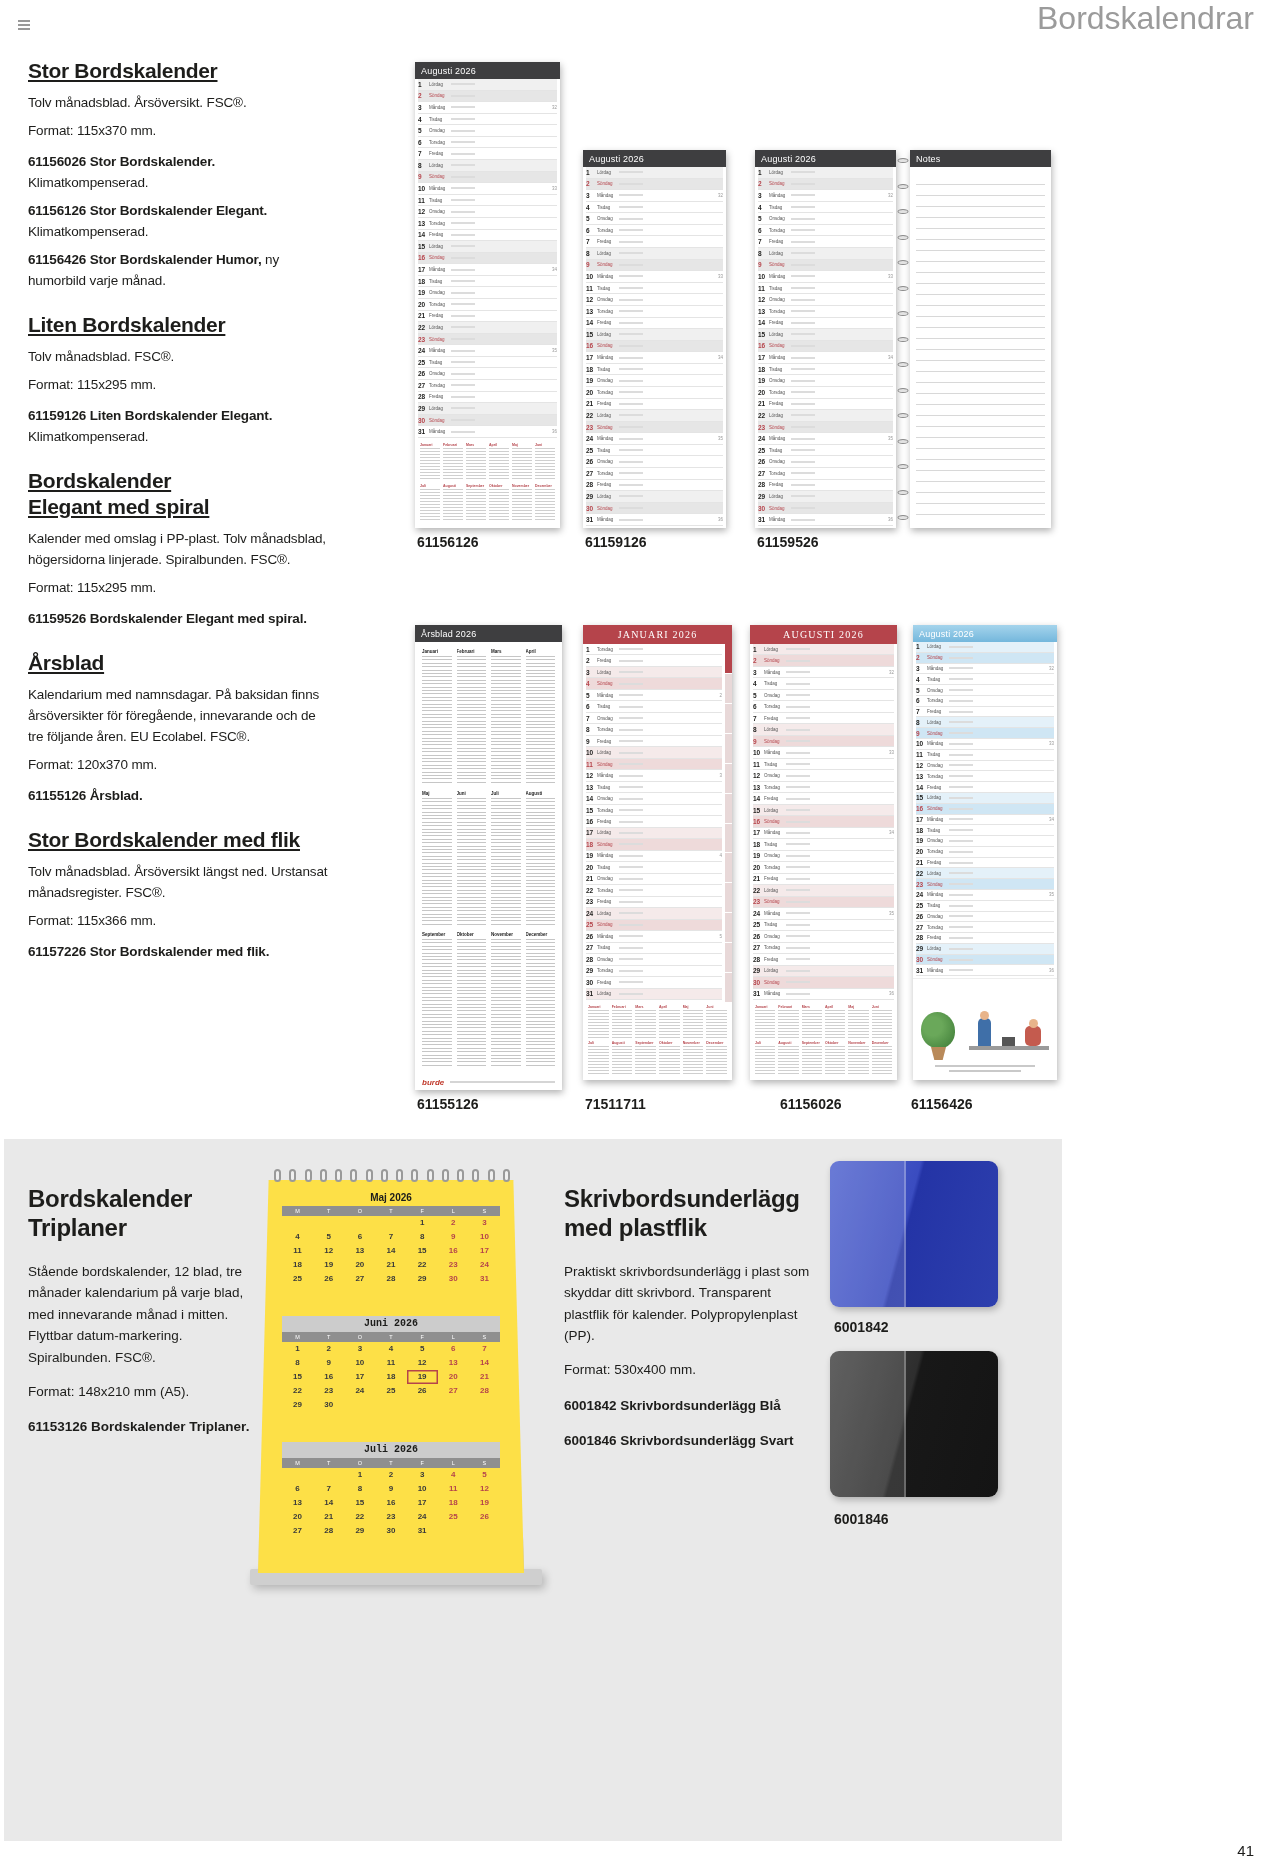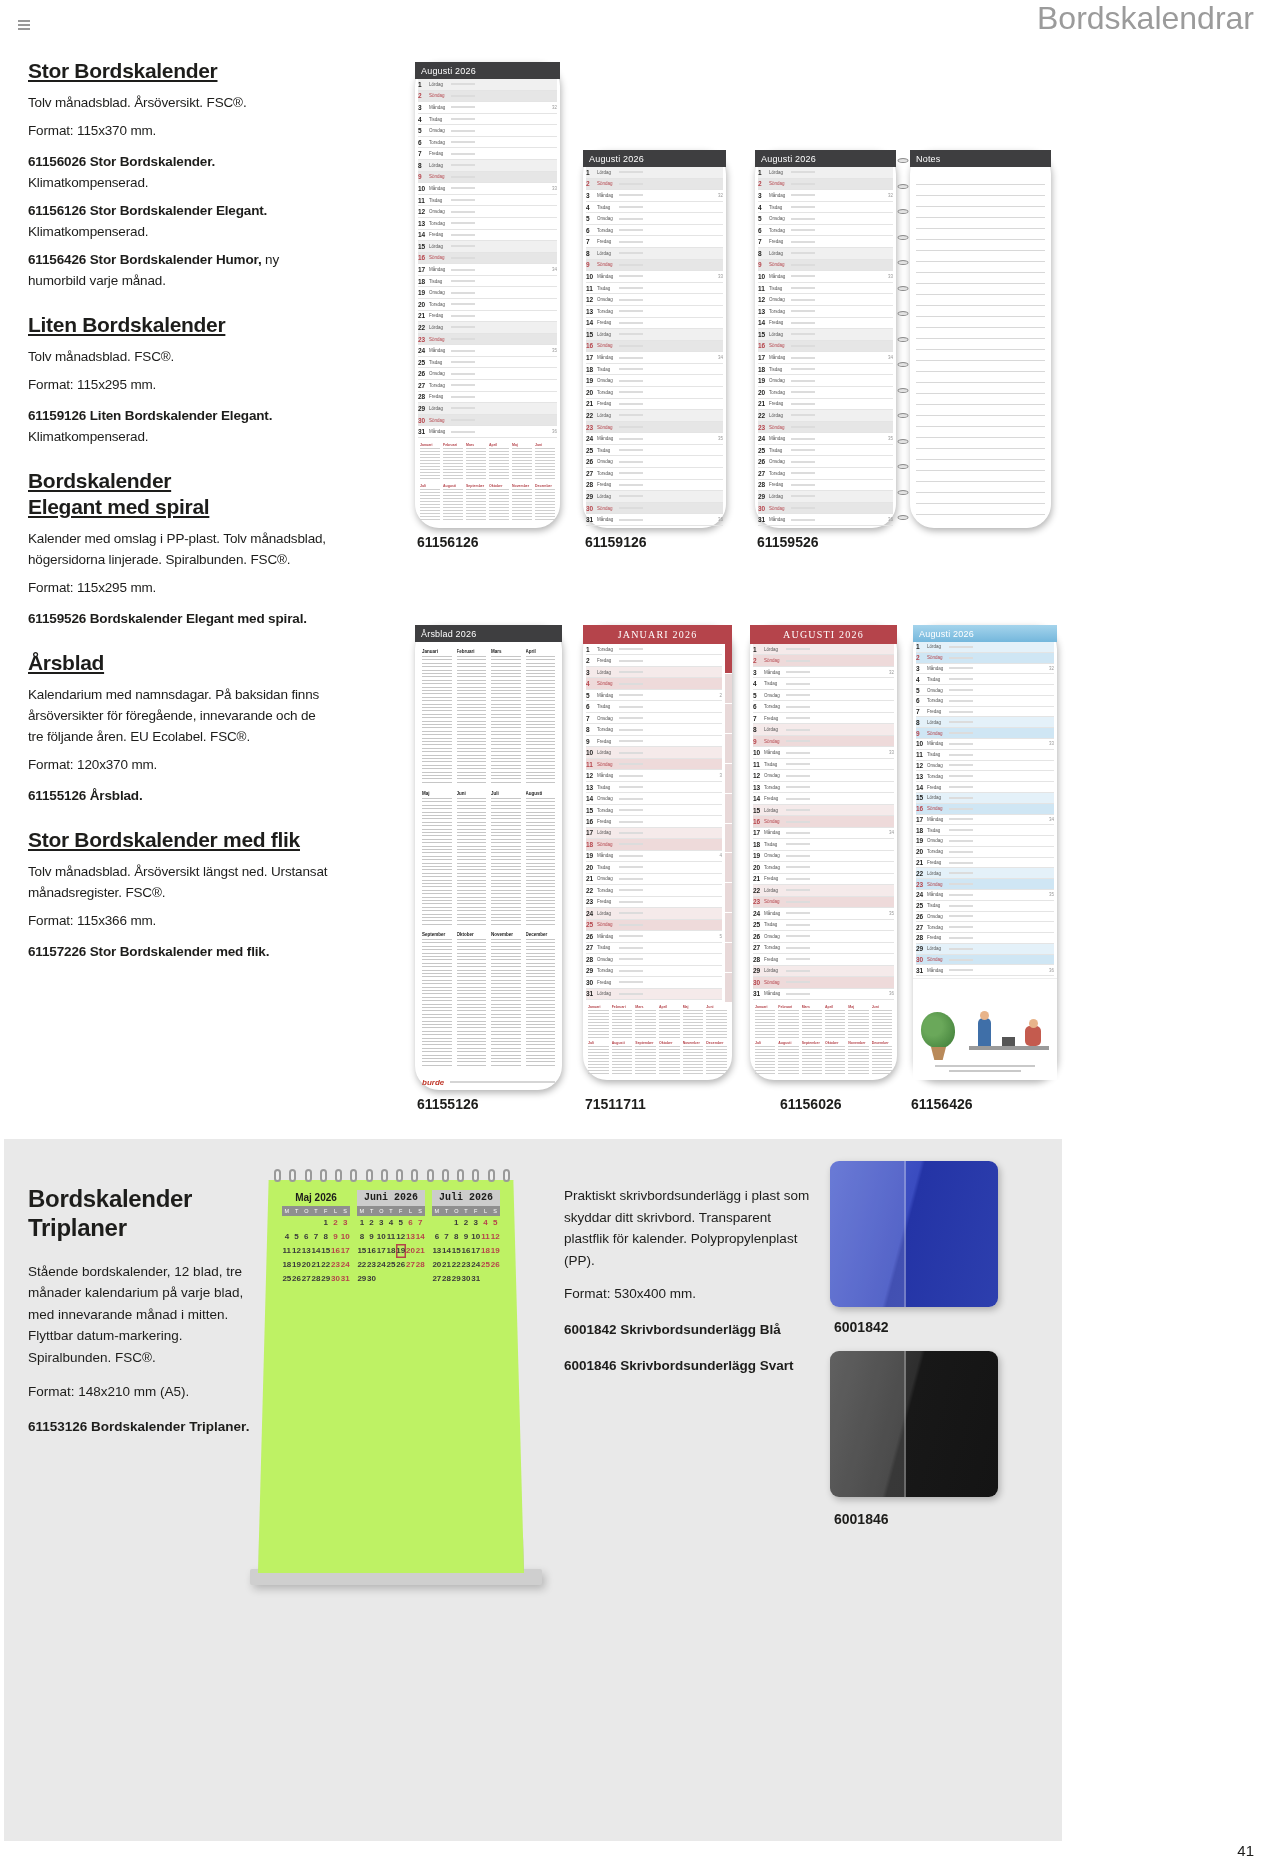--- a/index.html
+++ b/index.html
@@ -13,21 +13,21 @@
 
   
   .left-col{position:absolute;left:28px;top:58px;width:300px;font-size:13.5px;line-height:1.55;letter-spacing:-0.15px;}
   .left-col h2{font-size:21px;line-height:1.25;margin:20px 0 9px;letter-spacing:-0.3px;white-space:pre-line;text-decoration:underline;}
   .left-col section:first-child h2{margin-top:0;}
   .left-col p{margin-bottom:7px;}
   .prods{margin-top:10px;}
   .prod b{font-weight:bold;}
 
   
-  .cal{display:flex;flex-direction:column;background:#fff;box-shadow:1px 3px 7px rgba(0,0,0,.3);border-radius:24px;}
+  .cal{display:flex;flex-direction:column;background:#fff;box-shadow:1px 3px 7px rgba(0,0,0,.3);}
   .pos{position:absolute;}
   .cal-head{flex:0 0 17px;background:var(--dark-header,#3e3e40);color:#fff;font-size:9px;display:flex;align-items:center;padding:0 6px;letter-spacing:.2px;}
   .cal-head.red{flex-basis:19px;background:var(--accent-red,#b5444b);justify-content:center;font-family:"Liberation Serif",serif;font-size:10px;letter-spacing:1.2px;}
   .cal-head.blue{background:linear-gradient(180deg,#a5d4ec,var(--blue-header,#74b7dc));}
   .cal-days{flex:1;display:flex;flex-direction:column;padding:0 3px 2px;min-height:0;}
   .has-register .cal-days{padding-right:10px;}
   .cal-row{flex:1;display:flex;align-items:center;border-bottom:1px solid #e4e4e4;min-height:0;gap:2px;}
   .cal-row .dnum{font-weight:bold;font-size:6.5px;width:9px;flex:none;}
   .cal-row .dname{font-size:4.5px;color:#555;width:20px;flex:none;}
   .cal-row .nameday{height:2px;width:24px;background:#dcdcdc;flex:none;}
@@ -92,21 +92,21 @@
   .panel .fmt{margin-top:12px;}
   .panel .prod-b{font-weight:bold;margin-top:14px;}
   .tri-text{position:absolute;left:24px;top:46px;width:238px;}
   .pad-text{position:absolute;left:560px;top:46px;width:254px;}
 
   
   .triplaner{position:absolute;left:242px;top:28px;width:296px;height:430px;}
   .tri-base{position:absolute;left:4px;right:0;bottom:12px;height:16px;background:#cfcfcf;border-radius:2px;box-shadow:3px 4px 8px rgba(0,0,0,.22);}
   .tri-spiral{position:absolute;left:28px;right:32px;top:2px;height:14px;display:flex;justify-content:space-between;z-index:3;}
   .tri-spiral .coil{display:block;width:7px;height:13px;border:2px solid #9a9a9a;border-radius:4px;background:#f0f0f0;flex:none;}
-  .tri-body{position:absolute;left:12px;right:18px;top:13px;bottom:24px;background:#bef264;box-shadow:5px 7px 14px rgba(0,0,0,.28);clip-path:polygon(4% 0,96% 0,100% 100%,0 100%);display:flex;flex-direction:row;padding:10px 24px 12px;gap:7px;z-index:2;}
+  .tri-body{position:absolute;left:12px;right:18px;top:13px;bottom:24px;background:#fde047;box-shadow:5px 7px 14px rgba(0,0,0,.28);clip-path:polygon(4% 0,96% 0,100% 100%,0 100%);display:flex;flex-direction:column;padding:10px 24px 12px;gap:7px;z-index:2;}
   .tri-month{flex:1;display:flex;flex-direction:column;min-height:0;}
   .tri-title{text-align:center;font-weight:bold;font-size:10px;line-height:1.6;}
   .tri-month.mid .tri-title{background:#cccccc;font-family:Liberation Mono, monospace;}
   .tri-grid{flex:1;display:grid;grid-template-columns:repeat(7,1fr);align-content:start;}
   .tri-grid .hd{background:#8f8f8f;color:#fff;font-size:5.5px;text-align:center;line-height:1.9;}
   .tri-grid .c{font-size:8px;font-weight:bold;color:#3a3a3a;text-align:center;line-height:1.75;}
   .tri-grid .c.we{color:var(--accent-red,#b5444b);}
   .tri-grid .c.marked{box-shadow:inset 0 0 0 1.5px var(--accent-red,#b5444b);}
 
   
@@ -1602,20 +1602,22 @@
               <span class="c">28</span>
               <span class="c">29</span>
               <span class="c">30</span>
               <span class="c">31</span>
             </div>
         </div>
       </div>
     </div>
 
     <div class="pad-text">
+      <h2>Skrivbordsunderlägg
+med plastflik</h2>
       <p>Praktiskt skrivbordsunderlägg i plast som skyddar ditt skrivbord. Transparent plastflik för kalender. Polypropylenplast (PP).</p>
       <p class="fmt">Format: 530x400 mm.</p>
       <p class="prod-b">6001842 Skrivbordsunderlägg Blå</p>
       <p class="prod-b">6001846 Skrivbordsunderlägg Svart</p>
     </div>
 
     <div class="pad blue">
         <i class="flap"></i>
       </div>
     <div class="pad-label" style="left:830px;top:180px;">6001842</div>

